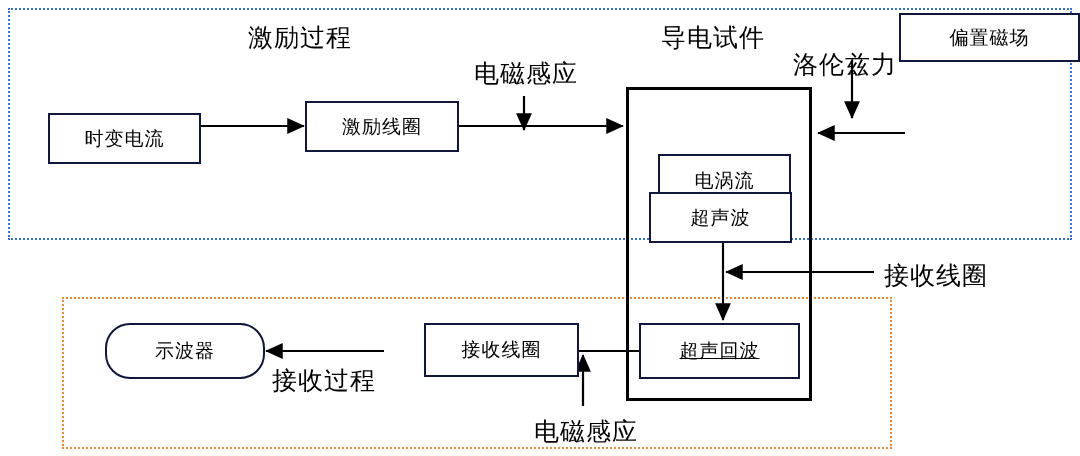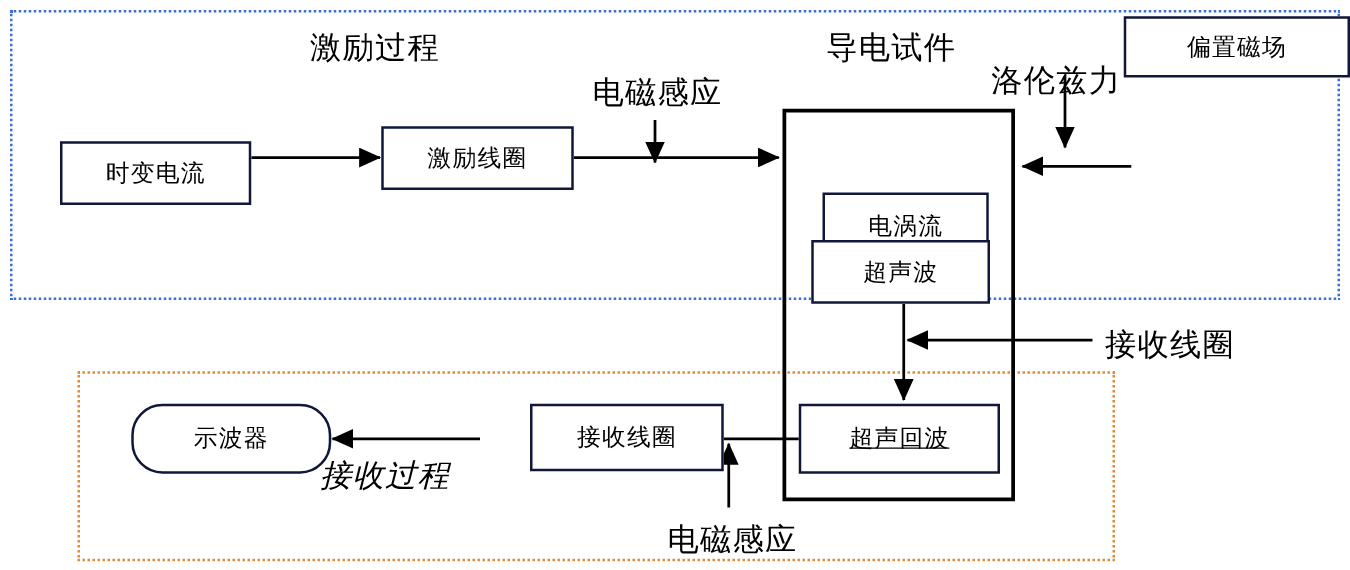--- a/index.html
+++ b/index.html
@@ -132,16 +132,16 @@
 
   <div class="box" style="left:105px; top:323px; width:160px; height:56px;border-radius:25px;">
     <span>示波器</span>
   </div>
 
   <div class="label" style="left:248px; top:21px;">激励过程</div>
   <div class="label" style="left:661px; top:21px;text-align:center;">导电试件</div>
   <div class="label" style="left:474px; top:57px;">电磁感应</div>
   <div class="label" style="left:793px; top:48px;font-family:Liberation Mono, monospace;">洛伦兹力</div>
   <div class="label" style="left:884px; top:259px;">接收线圈</div>
-  <div class="label" style="left:256px; top:364px;font-style:italic;">接收过程</div>
+  <div class="label" style="left:272px; top:364px;">接收过程</div>
   <div class="label" style="left:534px; top:415px;">电磁感应</div>
 
 </div>
 
 </body></html>

